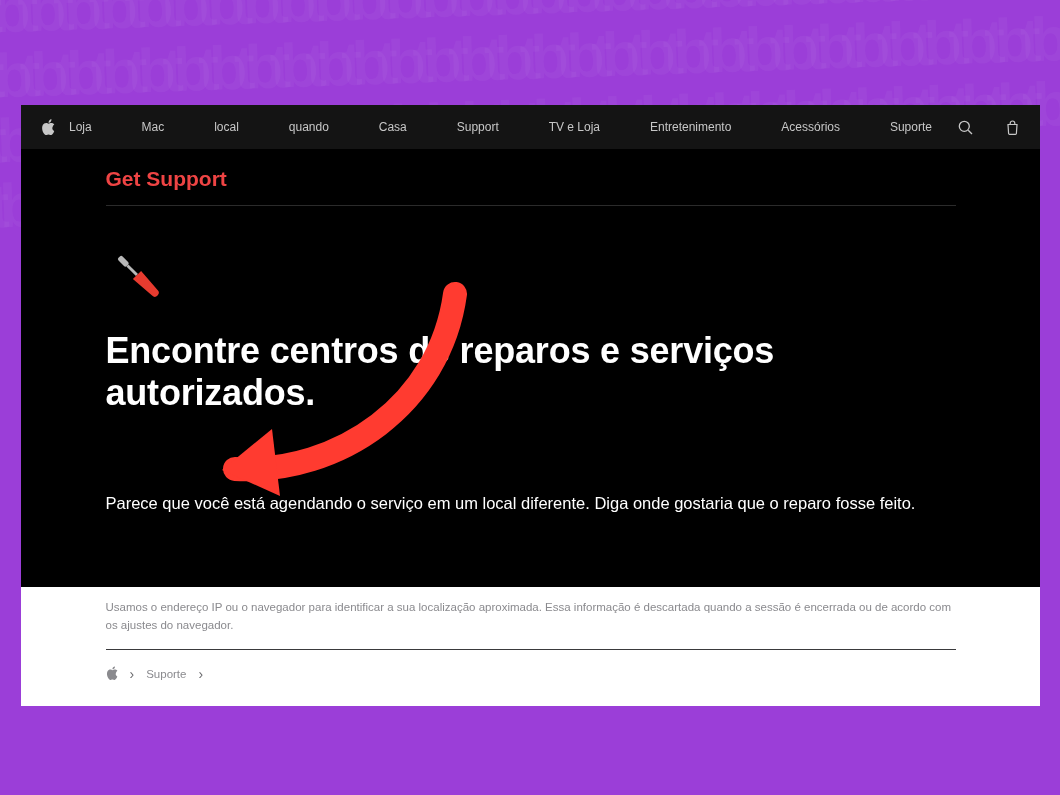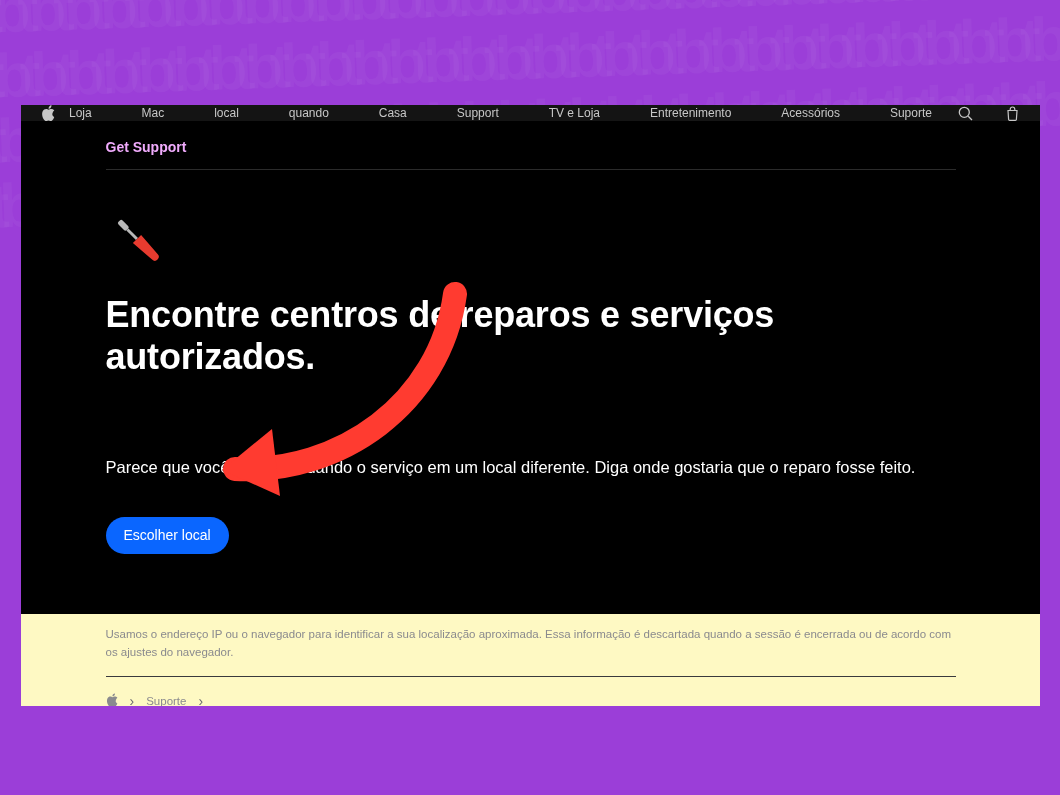--- a/index.html
+++ b/index.html
@@ -57,21 +57,21 @@
     .nav-icon svg{width:15px;height:15px;display:block;color:#c7c7c7}
     .nav-right{display:flex;align-items:center;gap:32px;margin-left:14px}
     
     .content{
       width:100%;max-width:850px;margin:0 auto;
       padding:18px 0 0 0;
       flex:1;
       position:relative;
     }
     .page-title{
-      font-size:14px;font-weight:600;color:#f0abfc;
+      font-size:21px;font-weight:600;color:#ef4444;
       padding-bottom:14px;
     }
     .hr{height:1px;background:#2b2b2b;width:100%;}
     .hero{
       padding:30px 0 60px 0;
     }
     .screwdriver{margin:8px 0 24px 0}
     .screwdriver svg{width:62px;height:62px;display:block}
     .headline{
       font-size:36px;font-weight:700;color:#fff;
@@ -86,21 +86,21 @@
       margin-top:40px;
       background:#0a66ff;
       color:#fff;
       font-size:14px;
       padding:10px 18px 11px;
       border-radius:22px;
       border:none;cursor:pointer;
     }
     
     .footer{
-      background:#fef9c3;
+      background:#ffffff;
       color:#8a8a8e;
       font-size:11.5px;
       padding:12px 0 22px 0;
     }
     .footer-inner{max-width:850px;margin:0 auto;}
     .footer p{line-height:1.55}
     .footer .hr{background:#3a3a3c;margin:14px 0}
     .breadcrumb{display:flex;align-items:center;gap:12px;padding:2px 0}
     .breadcrumb svg{width:12px;height:14px;color:#8a8a8e}
     .chev{color:#6b6b6e;font-size:14px}
@@ -165,21 +165,20 @@
         <svg viewBox="0 0 64 64">
           <g transform="rotate(-45 32 32)">
             <rect x="29" y="6" width="6" height="12" rx="2" fill="#b8b8b8"></rect>
             <rect x="30.5" y="18" width="3" height="14" fill="#b8b8b8"></rect>
             <path d="M26 32h12l-2 26a4 4 0 0 1-8 0L26 32z" fill="#e73b2f"></path>
           </g>
         </svg>
       </div>
       <h2 class="headline">Encontre centros de reparos e serviços autorizados.</h2>
       <p class="subtext">Parece que você está agendando o serviço em um local diferente. Diga onde gostaria que o reparo fosse feito.</p>
-      <button class="primary-btn">Escolher local</button>
     </section>
   </div>
 
   <footer class="footer">
     <div class="footer-inner">
       <p>Usamos o endereço IP ou o navegador para identificar a sua localização aproximada. Essa informação é descartada quando a sessão é encerrada ou de acordo com os ajustes do navegador.</p>
       <div class="hr"></div>
       <div class="breadcrumb">
         <span>
           <svg viewBox="0 0 14 16" fill="#8a8a8e">

